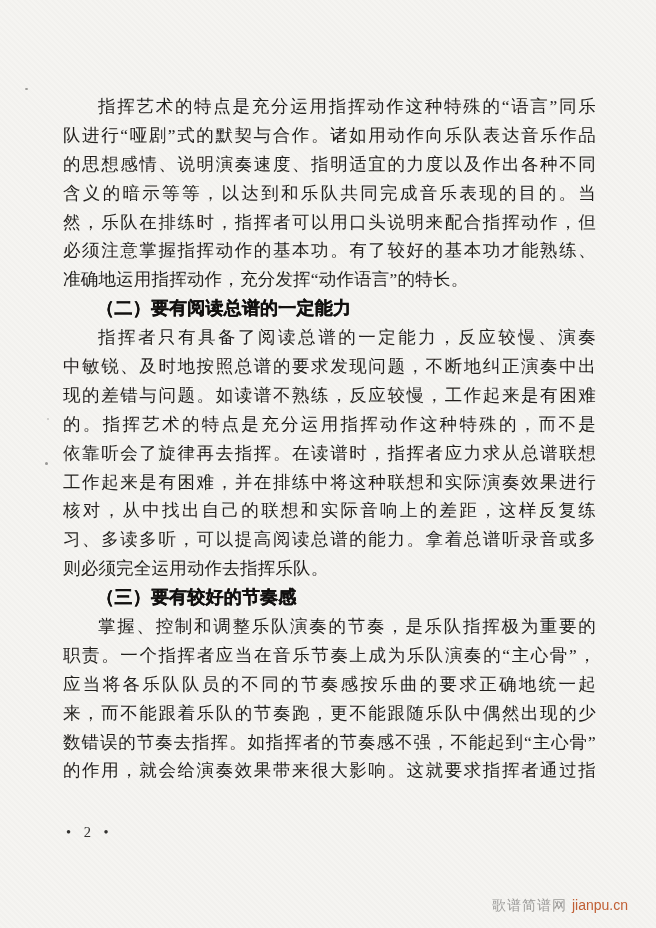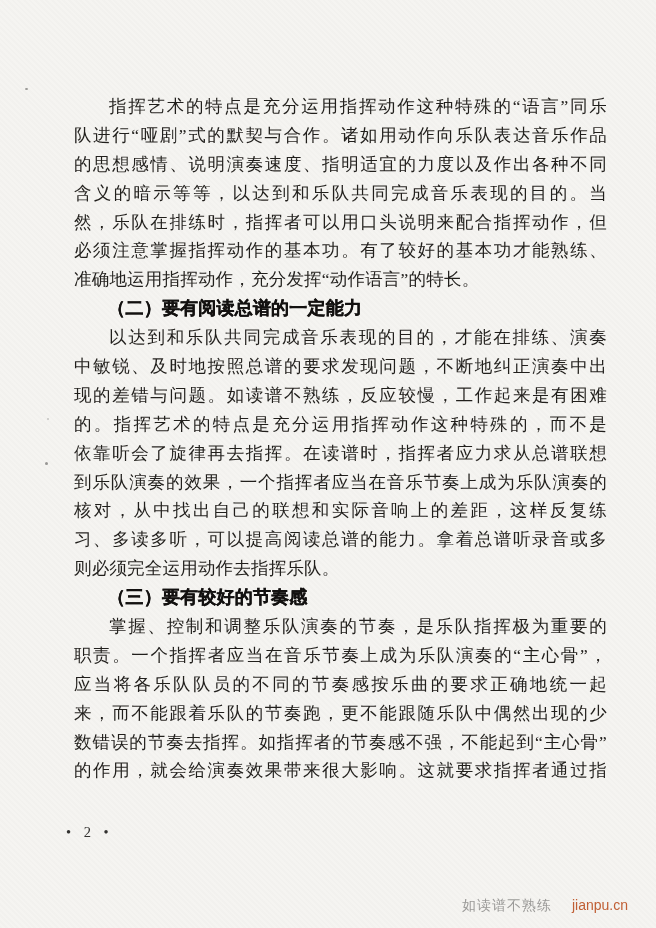--- a/index.html
+++ b/index.html
@@ -20,21 +20,21 @@
   }
   .paper {
     position: absolute;
     inset: 0;
     background:
       repeating-linear-gradient(45deg, rgba(0,0,0,0.012) 0 2px, rgba(255,255,255,0.015) 2px 4px),
       var(--paper);
   }
   .text-block {
     position: absolute;
-    left: 74px;
+    left: 63px;
     top: 92px;
     width: 533px;
     color: var(--ink);
     font-size: 17.5px;
     line-height: 28.9px;
   }
   .line {
     height: 28.9px;
     text-align: justify;
     text-align-last: justify;
@@ -67,21 +67,21 @@
   }
   .watermark {
     position: absolute;
     right: 28px;
     top: 897px;
     font-size: 14px;
     font-family: "Liberation Sans", sans-serif;
     white-space: nowrap;
   }
   .watermark .site-name { color: var(--watermark-gray); letter-spacing: 1px; }
-  .watermark .site-url { color: var(--watermark-orange); margin-left: 20px; }
+  .watermark .site-url { color: var(--watermark-orange); margin-left: 5px; }
   .speck {
     position: absolute;
     background: rgba(40,38,35,0.45);
     border-radius: 50%;
   }
   .speck.s1 { left: 25px; top: 88px;  width: 3px; height: 2px; }
   .speck.s2 { left: 45px; top: 462px; width: 3px; height: 3px; }
   .speck.s3 { left: 47px; top: 418px; width: 2px; height: 2px; opacity: .5; }
 </style>
 </head>
@@ -91,41 +91,41 @@
 
   <div class="text-block">
     <div class="line indent">指挥艺术的特点是充分运用指挥动作这种特殊的“语言”同乐</div>
     <div class="line">队进行“哑剧”式的默契与合作。诸如用动作向乐队表达音乐作品</div>
     <div class="line">的思想感情、说明演奏速度、指明适宜的力度以及作出各种不同</div>
     <div class="line">含义的暗示等等，以达到和乐队共同完成音乐表现的目的。当</div>
     <div class="line">然，乐队在排练时，指挥者可以用口头说明来配合指挥动作，但</div>
     <div class="line">必须注意掌握指挥动作的基本功。有了较好的基本功才能熟练、</div>
     <div class="line para-end">准确地运用指挥动作，充分发挥“动作语言”的特长。</div>
     <div class="line heading">（二）要有阅读总谱的一定能力</div>
-    <div class="line indent">以达到和乐队共同完成音乐表现的目的，才能在排练、演奏</div>
+    <div class="line indent">指挥者只有具备了阅读总谱的一定能力，反应较慢、演奏</div>
     <div class="line">中敏锐、及时地按照总谱的要求发现问题，不断地纠正演奏中出</div>
     <div class="line">现的差错与问题。如读谱不熟练，反应较慢，工作起来是有困难</div>
     <div class="line">的。指挥艺术的特点是充分运用指挥动作这种特殊的，而不是</div>
     <div class="line">依靠听会了旋律再去指挥。在读谱时，指挥者应力求从总谱联想</div>
-    <div class="line">到乐队演奏的效果，一个指挥者应当在音乐节奏上成为乐队演奏的</div>
+    <div class="line">工作起来是有困难，并在排练中将这种联想和实际演奏效果进行</div>
     <div class="line">核对，从中找出自己的联想和实际音响上的差距，这样反复练</div>
     <div class="line">习、多读多听，可以提高阅读总谱的能力。拿着总谱听录音或多</div>
     <div class="line para-end">则必须完全运用动作去指挥乐队。</div>
     <div class="line heading">（三）要有较好的节奏感</div>
     <div class="line indent">掌握、控制和调整乐队演奏的节奏，是乐队指挥极为重要的</div>
     <div class="line">职责。一个指挥者应当在音乐节奏上成为乐队演奏的“主心骨”，</div>
     <div class="line">应当将各乐队队员的不同的节奏感按乐曲的要求正确地统一起</div>
     <div class="line">来，而不能跟着乐队的节奏跑，更不能跟随乐队中偶然出现的少</div>
     <div class="line">数错误的节奏去指挥。如指挥者的节奏感不强，不能起到“主心骨”</div>
     <div class="line">的作用，就会给演奏效果带来很大影响。这就要求指挥者通过指</div>
   </div>
 
   <div class="page-number">• 2 •</div>
 
   <div class="watermark">
-    <span class="site-name">如读谱不熟练</span><span class="site-url">jianpu.cn</span>
+    <span class="site-name">歌谱简谱网</span><span class="site-url">jianpu.cn</span>
   </div>
 
   <div class="speck s1"></div>
   <div class="speck s2"></div>
   <div class="speck s3"></div>
 
 </div>
 
 </body></html>

